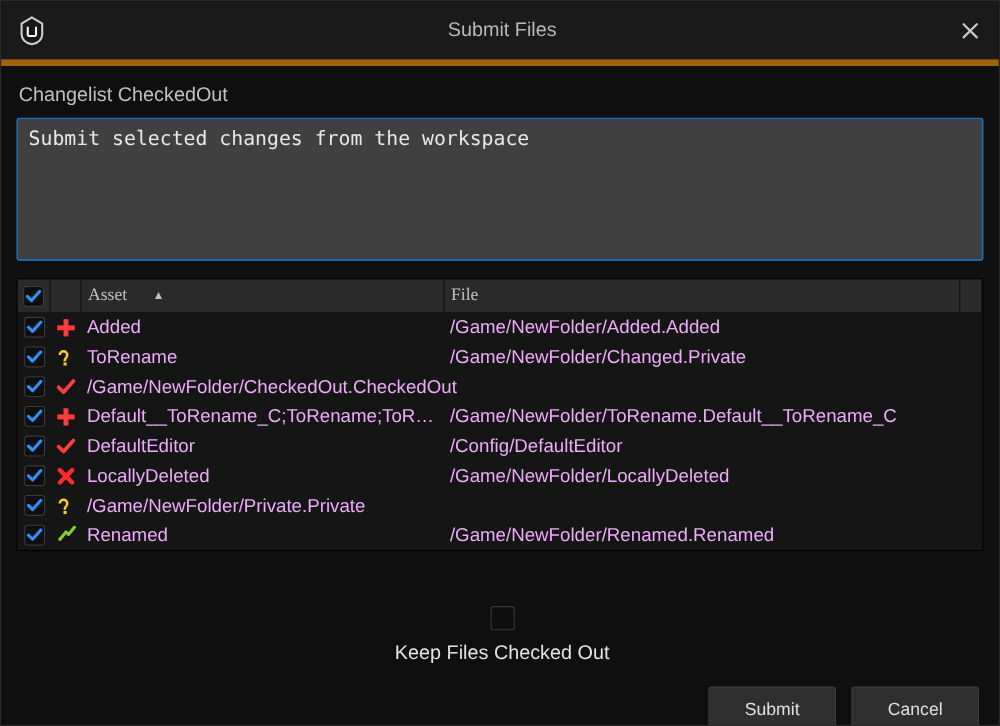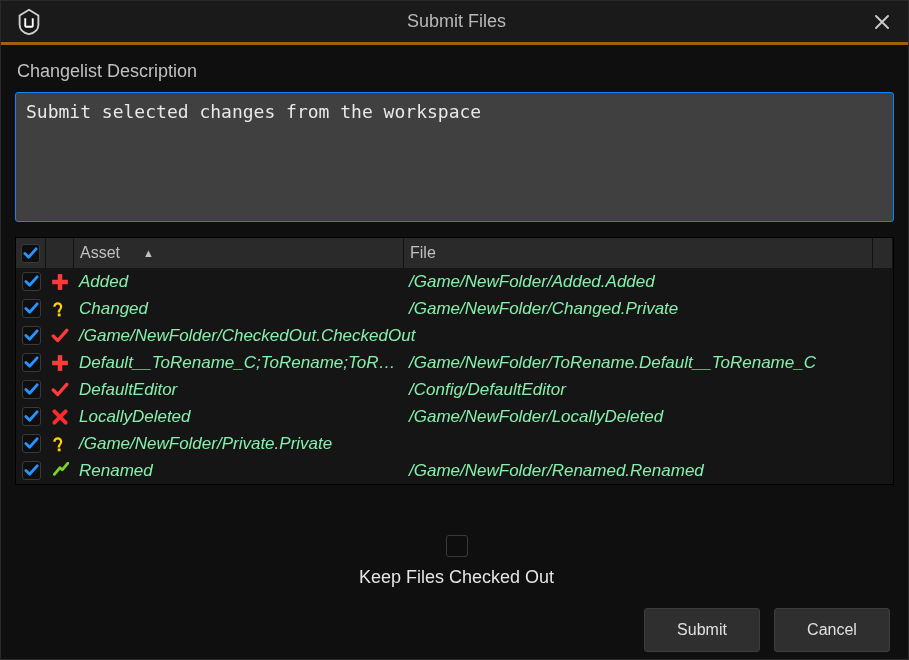--- a/index.html
+++ b/index.html
@@ -10,24 +10,24 @@
     color: #c0c0c0;
     width: 909px;
     height: 660px;
     overflow: hidden;
     border: 1px solid #2a2a2a;
   }
   
   .titlebar {
     display: flex;
     align-items: center;
-    height: 44px;
+    height: 59px;
     padding: 0 10px;
     background: #1a1a1a;
-    border-bottom: 3px solid #a16207;
+    border-bottom: 6px solid #a16207;
   }
   .titlebar .logo {
     width: 36px; height: 36px;
     display: flex; align-items: center; justify-content: center;
     color: #d0d0d0;
   }
   .titlebar .title {
     flex: 1;
     text-align: center;
     font-size: 18px;
@@ -76,39 +76,39 @@
   .col-asset { flex: 0 0 330px; padding-left: 4px; overflow:hidden; white-space:nowrap; text-overflow:ellipsis;}
   .col-file  { flex: 1; padding-left: 4px; overflow:hidden; white-space:nowrap; text-overflow:ellipsis;}
   .col-scroll { width: 20px; }
   .th {
     border-right: 1px solid #121212;
     height: 100%;
     display:flex; align-items:center;
     font-size: 16px;
     color: #c0c0c0;
     gap: 21px;
+    font-family: Liberation Serif, serif;
   }
   .th.col-asset, .th.col-file { padding-left: 6px; }
   .sort-arrow { font-size: 11px; margin-left:2px; color:#c0c0c0; }
   .table-body {
     background: #151515;
     max-height: 232px;
     overflow-y: auto;
     position: relative;
   }
   .table-body::-webkit-scrollbar { width: 14px; }
   .table-body::-webkit-scrollbar-track { background: #1d1d1d; }
   .table-body::-webkit-scrollbar-thumb { background: #3a3a3a; border-radius: 6px; }
   .row {
     display: flex;
     align-items: center;
     height: 27px;
     font-size: 17px;
-    color: #86efac;
-    font-style: italic;
+    color: #f0abfc;
   }
   .row .col-asset, .row .col-file { border-left: 1px solid rgba(0,0,0,0); }
   
   .chk {
     width: 19px; height: 19px;
     background: #0e0e0e;
     border: 1px solid #3a3a3a;
     border-radius: 3px;
     display:inline-flex; align-items:center; justify-content:center;
     cursor:pointer;
@@ -155,21 +155,21 @@
   </div>
   <div class="title">Submit Files</div>
   <div class="close">
     <svg viewBox="0 0 16 16" width="16" height="16">
       <path d="M2 2 L14 14 M14 2 L2 14" stroke="#c8c8c8" stroke-width="2" stroke-linecap="round"></path>
     </svg>
   </div>
 </div>
 
 <div class="content">
-  <div class="section-label">Changelist Description</div>
+  <div class="section-label">Changelist CheckedOut</div>
   <textarea class="desc-box" style="">Submit selected changes from the workspace</textarea>
 
   <div class="table-wrap">
     <div class="table-head">
       <div class="th col-check">
         <span class="chk checked">
           <svg viewBox="0 0 16 16">
               <path d="M2 8 l4 4 l8 -9" stroke="#2893ff" stroke-width="3" fill="none" stroke-linecap="round" stroke-linejoin="round"></path>
             </svg>
         </span>
@@ -213,21 +213,21 @@
             </span>
           </div>
           <div class="col-icon">
             <span class="sicon">
               <svg viewBox="0 0 16 16" width="18" height="18">
                 <path d="M6 2 a4 4 0 0 1 4 4 c0 2 -2 3 -2 5 h-2 c0 -3 2 -3 2 -5 a2 2 0 0 0 -4 0 h-2 a4 4 0 0 1 4 -4 z" fill="#ffd400"></path>
                 <rect x="6" y="12" width="2.5" height="2.5" fill="#ffd400"></rect>
               </svg>
             </span>
           </div>
-          <div class="col-asset">Changed</div>
+          <div class="col-asset">ToRename</div>
           <div class="col-file">/Game/NewFolder/Changed.Private</div>
         </div>
         <div class="row">
           <div class="col-check">
             <span class="chk checked">
               <svg viewBox="0 0 16 16">
                 <path d="M2 8 l4 4 l8 -9" stroke="#2893ff" stroke-width="3" fill="none" stroke-linecap="round" stroke-linejoin="round"></path>
               </svg>
             </span>
           </div>

